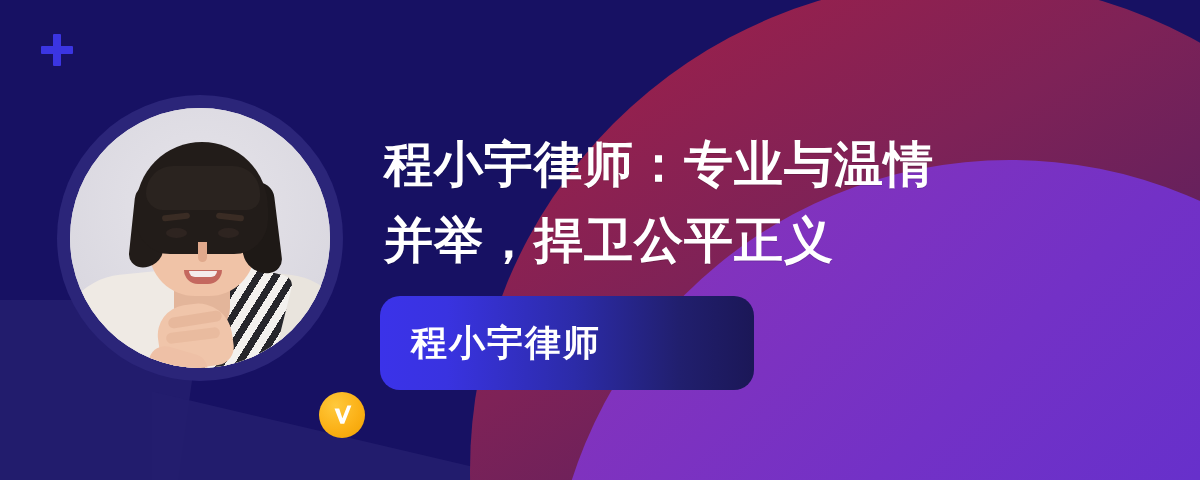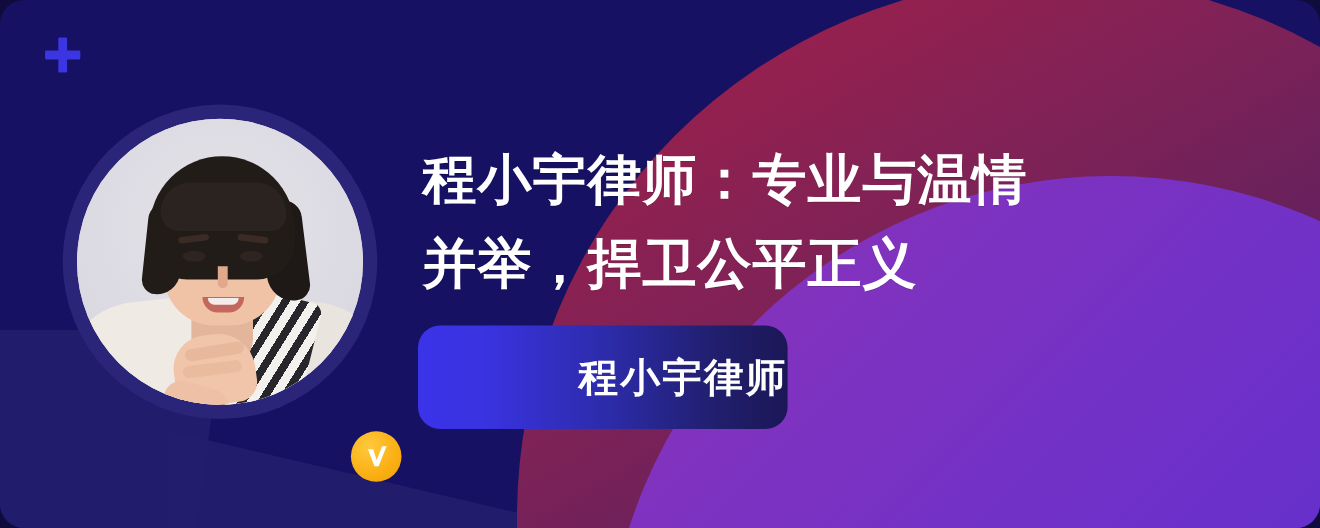--- a/index.html
+++ b/index.html
@@ -7,21 +7,20 @@
     padding: 0;
     background: #0f0b3d;
   }
   #banner {
     position: relative;
     width: 1200px;
     height: 480px;
     overflow: hidden;
     background: #171163;
     font-family: "Liberation Sans", "DejaVu Sans", sans-serif;
-    border-radius: 22px;
   }
 
   
   .bg-layer {
     position: absolute;
     inset: 0;
     overflow: hidden;
   }
 
   
@@ -220,27 +219,26 @@
     font-weight: bold;
     line-height: 76px;
     letter-spacing: 1px;
     white-space: pre-line;
     text-shadow: 0 1px 0 rgba(0,0,0,.15);
   }
   .name-pill {
     position: absolute;
     left: 380px;
     top: 296px;
-    width: 336px;
+    width: 374px;
     height: 94px;
     border-radius: 20px;
     background: linear-gradient(90deg, #3b33e9 0%, #3933e0 18%, #2c2ba8 52%, #211f6e 80%, #1b1757 100%);
     display: flex;
     align-items: center;
-    justify-content: flex-end;
   }
   .name-pill-text {
     color: #ffffff;
     font-size: 36px;
     font-weight: bold;
     letter-spacing: 2px;
     padding-left: 31px;
   }
 </style>
 </head>

